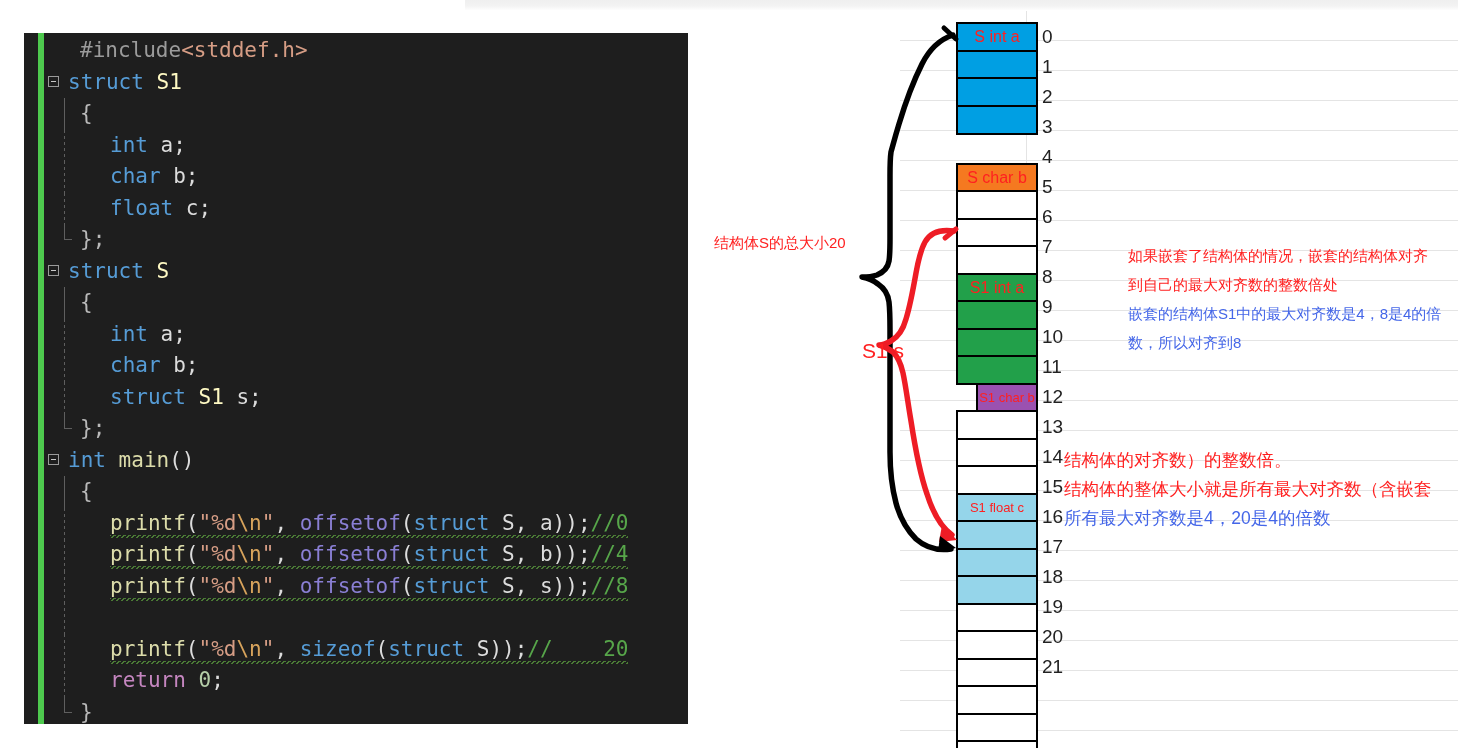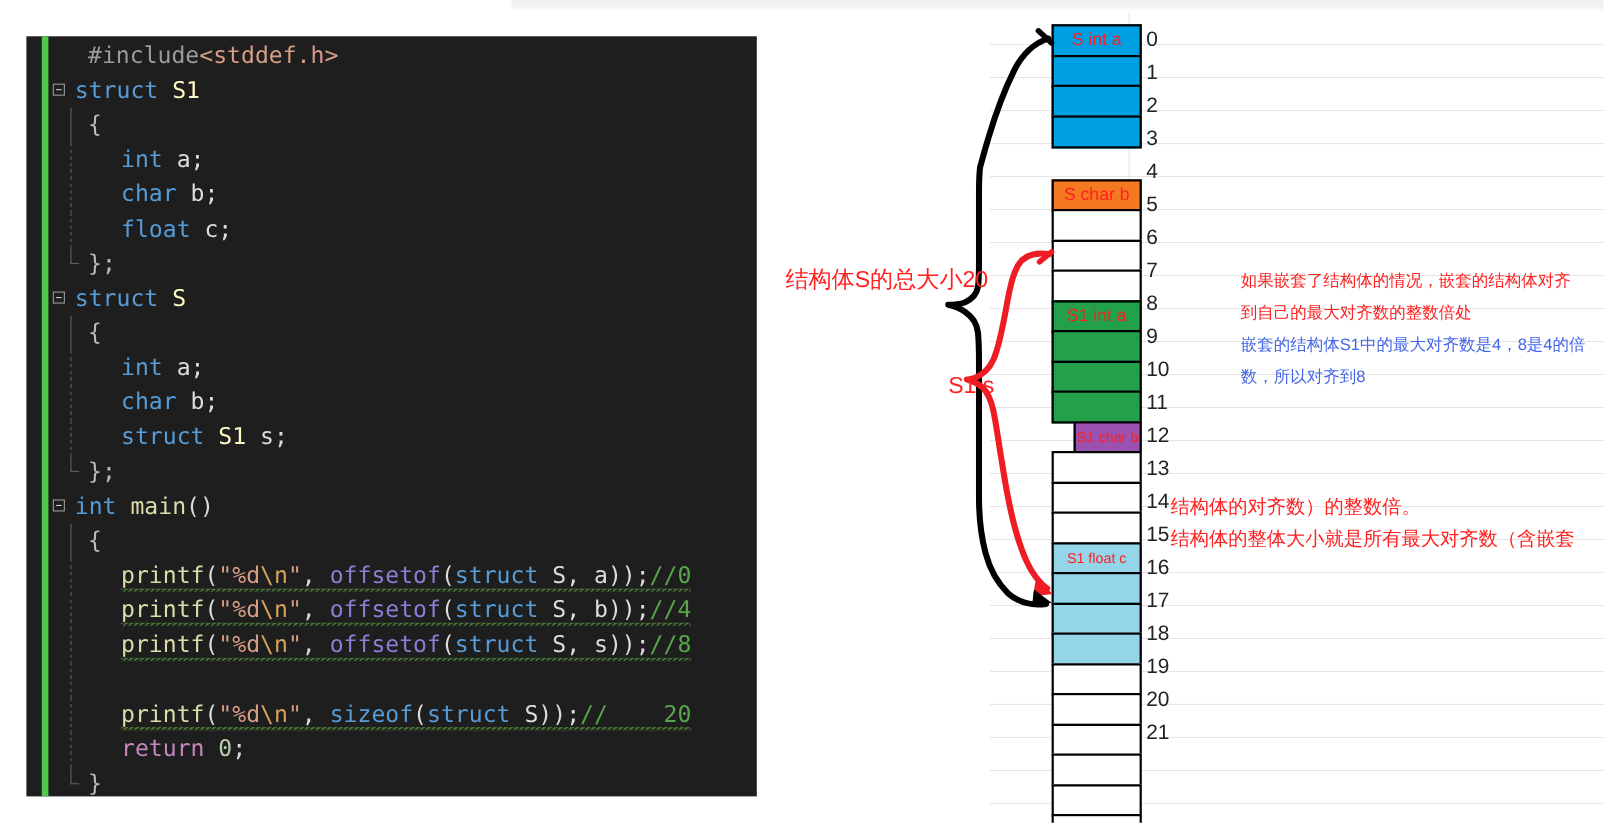--- a/index.html
+++ b/index.html
@@ -217,22 +217,22 @@
     position: absolute;
     font-family: "Liberation Sans", sans-serif;
     white-space: nowrap;
     line-height: 29px;
   }
   .ann-red  { color: #ff2020; }
   .ann-blue { color: #4466e8; }
 
   #ann-total {
     left: 714px;
-    top: 240px;
-    font-size: 21px;
+    top: 228px;
+    font-size: 15px;
   }
   #ann-s1s {
     left: 862px;
     top: 336px;
     font-size: 21px;
   }
   #ann-block-1 {
     left: 1128px;
     top: 241px;
     font-size: 15px;
@@ -380,13 +380,14 @@
 <div class="ann" id="ann-block-1">
   <div class="ann-red">如果嵌套了结构体的情况，嵌套的结构体对齐</div>
   <div class="ann-red">到自己的最大对齐数的整数倍处</div>
   <div class="ann-blue">嵌套的结构体S1中的最大对齐数是4，8是4的倍</div>
   <div class="ann-blue">数，所以对齐到8</div>
 </div>
 
 <div class="ann" id="ann-block-2">
   <div class="ann-red">结构体的对齐数）的整数倍。</div>
   <div class="ann-red">结构体的整体大小就是所有最大对齐数（含嵌套</div>
+  <div class="ann-blue">所有最大对齐数是4，20是4的倍数</div>
 </div>
 
 </body></html>

